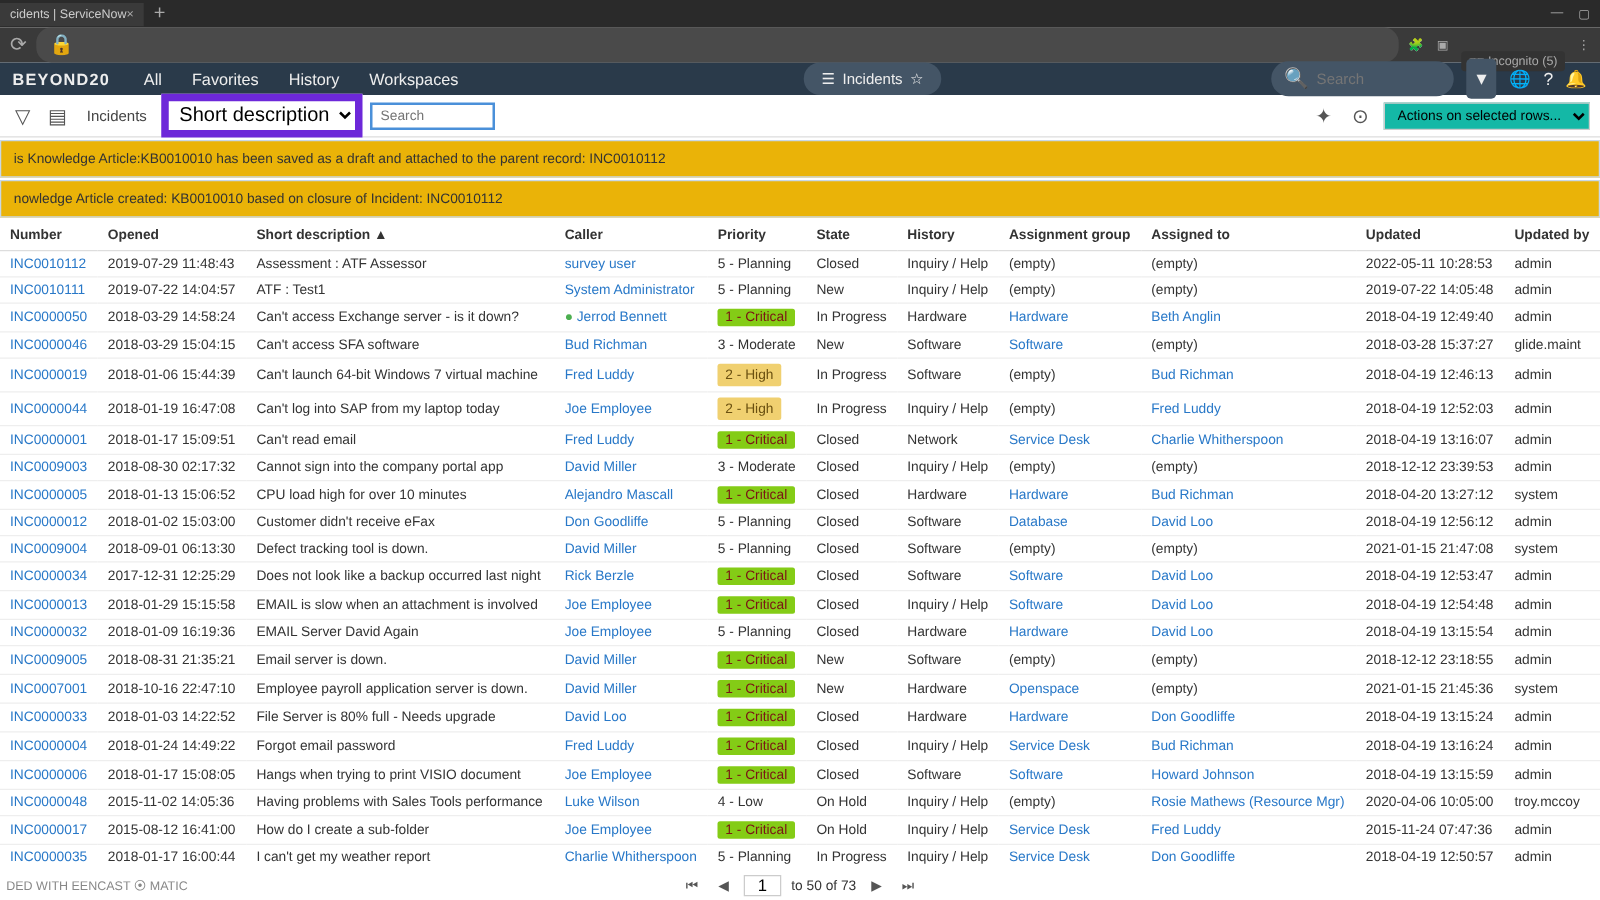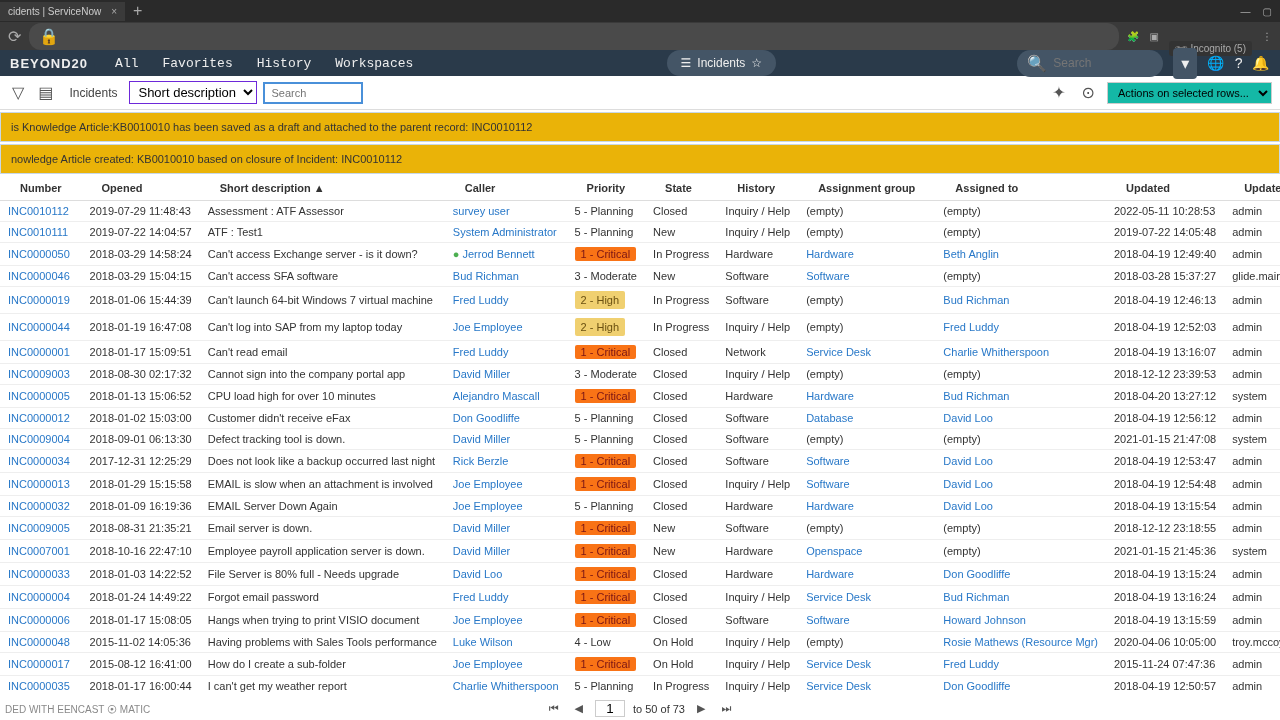--- a/index.html
+++ b/index.html
@@ -1,57 +1,57 @@
 <!DOCTYPE html>
 <html><head>
 <meta charset="utf-8">
 <style>
 * { margin: 0; padding: 0; box-sizing: border-box; font-family: Arial, sans-serif; }
 body { background: #fff; overflow: hidden; width: 1280px; height: 720px; }
 
 .browser-chrome { background: #2a2a2a; height: 22px; display: flex; align-items: center; }
-.tab { background: #3a3a3a; color: #ccc; font-size: 10px; padding: 4px 8px; display: flex; align-items: center; gap: 10px; }
+.tab { background: #3a3a3a; color: #ccc; font-size: 10px; padding: 4px 8px; display: flex; align-items: center; gap: 0; }
 .tab-close { color: #aaa; cursor: pointer; }
 .new-tab { color: #aaa; padding: 0 8px; cursor: pointer; }
 .browser-controls { margin-left: auto; color: #aaa; padding: 0 8px; display: flex; gap: 12px; font-size: 10px; }
 
 .addr-bar { background: #3a3a3a; height: 28px; display: flex; align-items: center; padding: 0 8px; gap: 8px; }
 .reload { color: #aaa; cursor: pointer; }
 .url-box { flex: 1; background: #4a4a4a; border-radius: 12px; padding: 4px 10px; display: flex; align-items: center; gap: 6px; }
 .url-text { color: #ccc; font-size: 10px; }
 .addr-right { display: flex; gap: 10px; color: #aaa; align-items: center; font-size: 10px; }
 .incognito { background: #333; padding: 2px 6px; border-radius: 3px; margin-top: 25px; }
 
 .nav-bar { background: #2a3a4a; height: 26px; display: flex; align-items: center; padding: 0 10px; color: #eee; }
 .logo { font-weight: bold; font-size: 13px; letter-spacing: 1px; margin-right: 15px; }
-.nav-item { padding: 0 12px; font-size: 13px; cursor: pointer; font-family: Liberation Mono, monospace; }
+.nav-item { padding: 0 12px; font-size: 13px; cursor: pointer; }
 .nav-center { margin-left: auto; margin-right: auto; }
 .nav-pill { background: #445566; padding: 6px 14px; border-radius: 14px; display: flex; align-items: center; gap: 6px; font-size: 12px; }
 .nav-right { display: flex; align-items: center; gap: 10px; }
 .search-box { background: #445566; border-radius: 14px; padding: 4px 10px; display: flex; align-items: center; gap: 6px; min-width: 130px; }
 .search-box input { background: transparent; border: none; color: #ccc; font-size: 12px; outline: none; width: 100px; }
 .search-expand { background: #445566; padding: 6px 8px; border-radius: 4px; cursor: pointer; }
 .icon-btn { cursor: pointer; font-size: 14px; }
 
 .toolbar { background: #fff; height: 34px; border-bottom: 1px solid #ddd; display: flex; align-items: center; padding: 0 8px; gap: 6px; }
 .tb-icon { color: #555; cursor: pointer; padding: 4px; }
 .tb-label { color: #444; font-size: 12px; margin: 0 6px; }
-.tb-select { font-size: 13px; padding: 2px 4px; border: 1px solid #6d28d9; background: #fff; }
+.tb-select { font-size: 16px; padding: 2px 4px; border: 6px solid #6d28d9; background: #fff; }
 .tb-search { border: 2px solid #4a90d9; padding: 3px 6px; font-size: 11px; width: 100px; outline: none; }
 .tb-right { margin-left: auto; display: flex; align-items: center; gap: 8px; }
 .tb-actions { font-size: 11px; padding: 3px 6px; border: 1px solid #ccc; background: #14b8a6; }
 
 .info-bar { background: #eab308; border: 1px solid #c8d8e8; padding: 8px 10px; font-size: 11px; color: #333; margin: 2px 0; }
 
 .table-wrap { height: 520px; overflow: auto; }
 table { width: 100%; border-collapse: collapse; font-size: 11px; }
-th { text-align: left; padding: 6px 20px; color: #333; border-bottom: 1px solid #ddd; font-weight: bold; white-space: nowrap; }
+th { text-align: left; padding: 6px 8px; color: #333; border-bottom: 1px solid #ddd; font-weight: bold; white-space: nowrap; }
 td { padding: 4px 8px; border-bottom: 1px solid #eee; white-space: nowrap; color: #333; }
 .link { color: #2878c8; cursor: pointer; }
-.badge-critical { background: #f97316; color: #7a1515; padding: 1px 6px; border-radius: 2px; display: inline-block; }
+.badge-critical { background: #84cc16; color: #7a1515; padding: 1px 6px; border-radius: 2px; display: inline-block; }
 .badge-high { background: #f0d070; color: #6a5010; padding: 3px 6px; border-radius: 2px; display: inline-block; }
 .online-dot { color: #4caf50; margin-right: 3px; }
 
 .pager { display: flex; align-items: center; justify-content: center; gap: 8px; padding: 4px; font-size: 11px; color: #333; }
 .pager-input { width: 30px; text-align: center; border: 1px solid #ccc; }
 .pager-btn { cursor: pointer; color: #555; padding: 2px 4px; }
 
 .watermark { position: fixed; bottom: 5px; left: 5px; font-size: 10px; color: #555; opacity: 0.7; }
 </style>
 </head>
@@ -310,21 +310,21 @@
           <td>Closed</td>
           <td>Inquiry / Help</td>
           <td><span class="link">Software</span></td>
           <td><span class="link">David Loo</span></td>
           <td>2018-04-19 12:54:48</td>
           <td>admin</td>
         </tr>
         <tr>
           <td><span class="link">INC0000032</span></td>
           <td>2018-01-09 16:19:36</td>
-          <td>EMAIL Server Down Again</td>
+          <td>EMAIL Server David Again</td>
           <td><span class="link">Joe Employee</span></td>
           <td>5 - Planning</td>
           <td>Closed</td>
           <td>Hardware</td>
           <td><span class="link">Hardware</span></td>
           <td><span class="link">David Loo</span></td>
           <td>2018-04-19 13:15:54</td>
           <td>admin</td>
         </tr>
         <tr>

